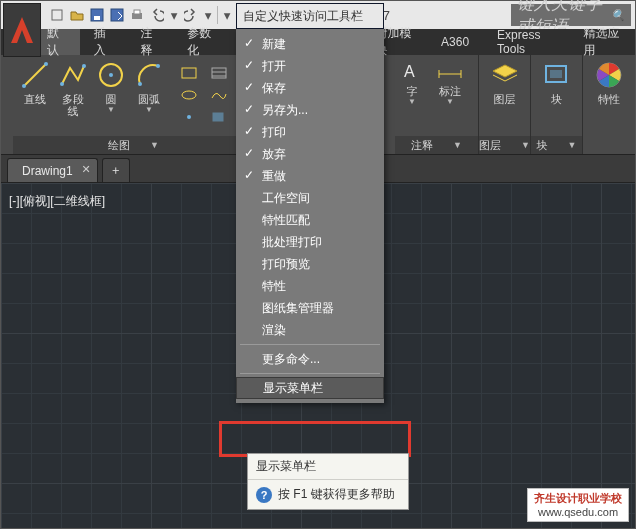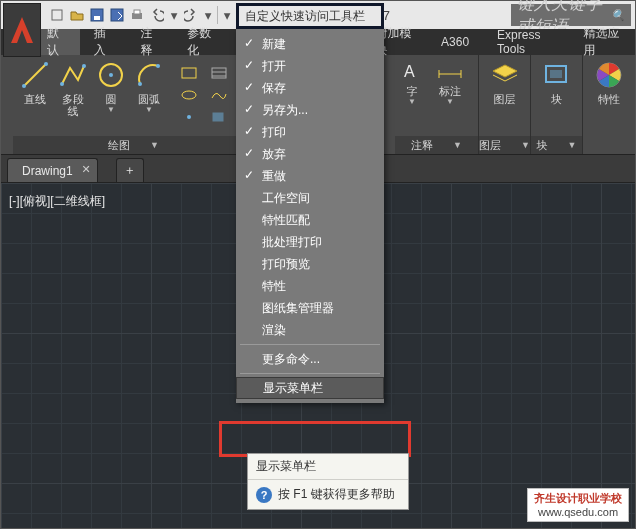--- a/index.html
+++ b/index.html
@@ -38,39 +38,39 @@
   .mini-grid { display:grid; grid-template-columns: repeat(3, 28px); grid-auto-rows: 20px; gap:2px; }
   .mini-grid .m { display:flex; align-items:center; justify-content:center; }
 
   
   .panel.cut { width: 52px; }
   .panel.cut2 { width: 52px; }
   .panel.cut3 { width: 52px; }
 
   
   .file-tabs { height: 28px; background: #3b3b3b; display:flex; align-items:flex-end; padding-left:6px; border-bottom:1px solid #222; }
-  .file-tab { height: 24px; background:#5a5a5a; color:#e8e8e8; font-size:12px; padding: 0 24px 0 14px; display:flex; align-items:center; border:1px solid #222; border-bottom:none; border-radius:3px 3px 0 0; position:relative; margin-right:18px; }
+  .file-tab { height: 24px; background:#5a5a5a; color:#e8e8e8; font-size:12px; padding: 0 24px 0 14px; display:flex; align-items:center; border:1px solid #222; border-bottom:none; border-radius:3px 3px 0 0; position:relative; margin-right:4px; }
   .file-tab .x { position:absolute; right:6px; top:4px; font-size:11px; color:#ccc; }
   .file-tab.plus { width:28px; padding:0; justify-content:center; background:#474747; }
 
   
   .model { flex:1; position:relative; background:#2a2f34; height: calc(529px - 28px - 26px - 100px - 28px - 2px); }
   .grid-bg { position:absolute; inset:0;
     background-image:
       linear-gradient(#3a4046 1px, transparent 1px),
       linear-gradient(90deg, #3a4046 1px, transparent 1px),
       linear-gradient(#333a40 1px, transparent 1px),
       linear-gradient(90deg, #333a40 1px, transparent 1px);
     background-size: 150px 150px, 150px 150px, 30px 30px, 30px 30px;
   }
   .vp-label { position:absolute; left:8px; top:10px; color:#e8e8e8; font-size:12px; }
 
   
   .qat-dd { position:absolute; left:235px; top:28px; width:148px; background:#7a7a7a; color:#fff; font-size:12px; z-index:40; box-shadow: 2px 2px 6px rgba(0,0,0,.5); }
-  .qat-dd .hdr { background:#e8e8e8; color:#333; padding:3px 6px; border:3px solid #0f172a; position:absolute; top:-26px; left:0; right:0; height:26px; display:flex; align-items:center; }
+  .qat-dd .hdr { background:#e8e8e8; color:#333; padding:3px 6px; border:1px solid #0f172a; position:absolute; top:-26px; left:0; right:0; height:26px; display:flex; align-items:center; }
   .qat-dd ul { list-style:none; padding:4px 0; }
   .qat-dd li { height:22px; display:flex; align-items:center; padding:0 10px 0 26px; position:relative; white-space:nowrap; }
   .qat-dd li.sep { height:1px; background:#9a9a9a; margin:3px 4px; padding:0; }
   .qat-dd li .chk { position:absolute; left:8px; top:3px; font-size:12px; }
   .qat-dd li.hl { background:#5b5b5b; border:1px solid #3a3a3a; }
 
   
   .tooltip { position:absolute; left:246px; top:452px; width:162px; background:#f5f5f0; border:1px solid #9a9a99; z-index:50; font-size:12px; color:#333; }
   .tooltip .t1 { padding:4px 8px; border-bottom:1px solid #cfcfca; }
   .tooltip .t2 { padding:6px 8px; display:flex; align-items:center; gap:6px; }

